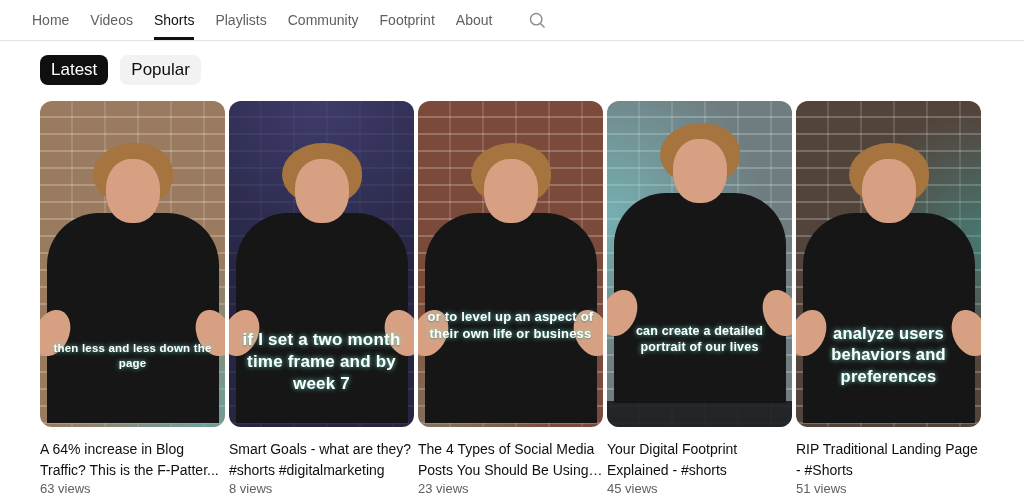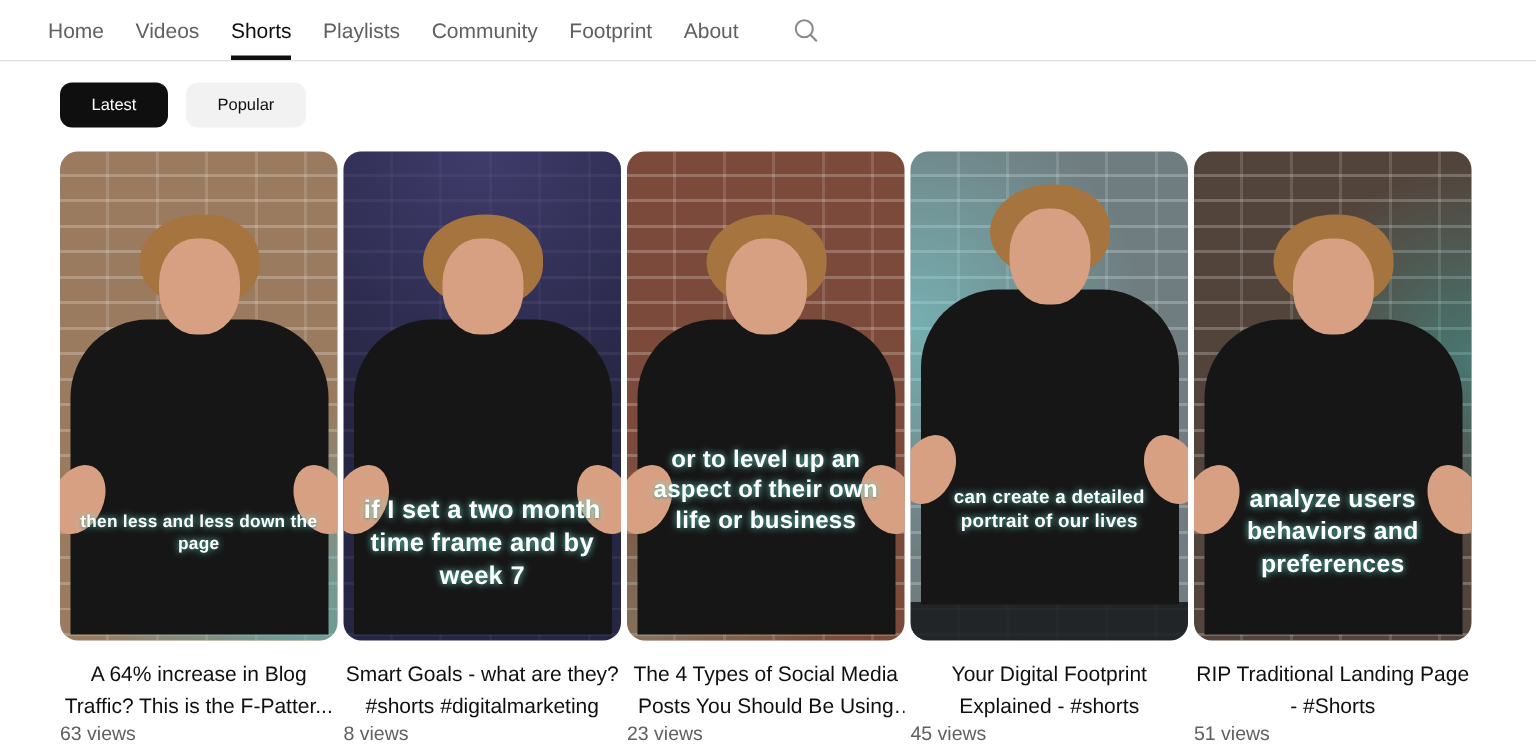--- a/index.html
+++ b/index.html
@@ -10,21 +10,21 @@
   .tabbar { height:41px; border-bottom:1px solid #e3e3e3; display:flex; align-items:stretch;
             padding-left:32px; background:#fff; }
   .tab { display:flex; align-items:center; margin-right:21px; font-size:14px; color:#606060;
          cursor:pointer; border-bottom:3px solid transparent; padding-top:3px; }
   .tab.active { color:#0f0f0f; font-weight:400; border-bottom-color:#0f0f0f; }
   .search-btn { display:flex; align-items:center; margin-left:14px; cursor:pointer; }
   .search-btn svg { display:block; }
 
   
   .chips { display:flex; gap:12px; margin:14px 0 0 40px; }
-  .chip { height:30px; padding:0 21px; border:none; border-radius:8px; font-size:11px;
+  .chip { height:30px; padding:0 11px; border:none; border-radius:8px; font-size:17px;
           font-weight:500; background:#f2f2f2; color:#0f0f0f; cursor:pointer;
           font-family:"Liberation Sans", sans-serif; }
   .chip.selected { background:#0f0f0f; color:#ffffff; }
 
   
   .grid { display:flex; gap:4px; margin:16px 40px 0; }
   .card { width:185px; }
   .thumb { position:relative; width:185px; height:326px; border-radius:12px; overflow:hidden;
            cursor:pointer; }
   
@@ -62,28 +62,28 @@
            background:#d8a083; border-radius:50%; top:96px; }
   .torso::before { left:-12px; transform:rotate(24deg); }
   .torso::after  { right:-12px; transform:rotate(-24deg); }
 
   
   .caption { position:absolute; left:7px; right:7px; z-index:3; text-align:center; color:#ffffff;
              font-weight:700; letter-spacing:.2px; line-height:1.3;
              text-shadow:0 0 5px rgba(115,240,220,.9), 0 1px 2px rgba(0,0,0,.4); }
   .c1 { bottom:56px; font-size:11.5px; }
   .c2 { bottom:32px; font-size:17px;   }
-  .c3 { bottom:68px; font-size:16px;   }
+  .c3 { bottom:84px; font-size:13px;   }
   .c4 { bottom:72px; font-size:12.5px; }
   .c5 { bottom:40px; font-size:16.5px; }
 
   
   .title { margin-top:12px; font-size:14px; font-weight:500; line-height:1.5; color:#0f0f0f;
            cursor:pointer; display:-webkit-box; -webkit-line-clamp:2; -webkit-box-orient:vertical;
-           overflow:hidden;text-align:center; }
+           overflow:hidden; }
   .views { margin-top:0; font-size:13px; color:#606060; }
 </style>
 </head>
 <body>
 
 <header class="tabbar">
   <div class="tab">Home</div>
   <div class="tab">Videos</div>
   <div class="tab active">Shorts</div>
   <div class="tab">Playlists</div>

